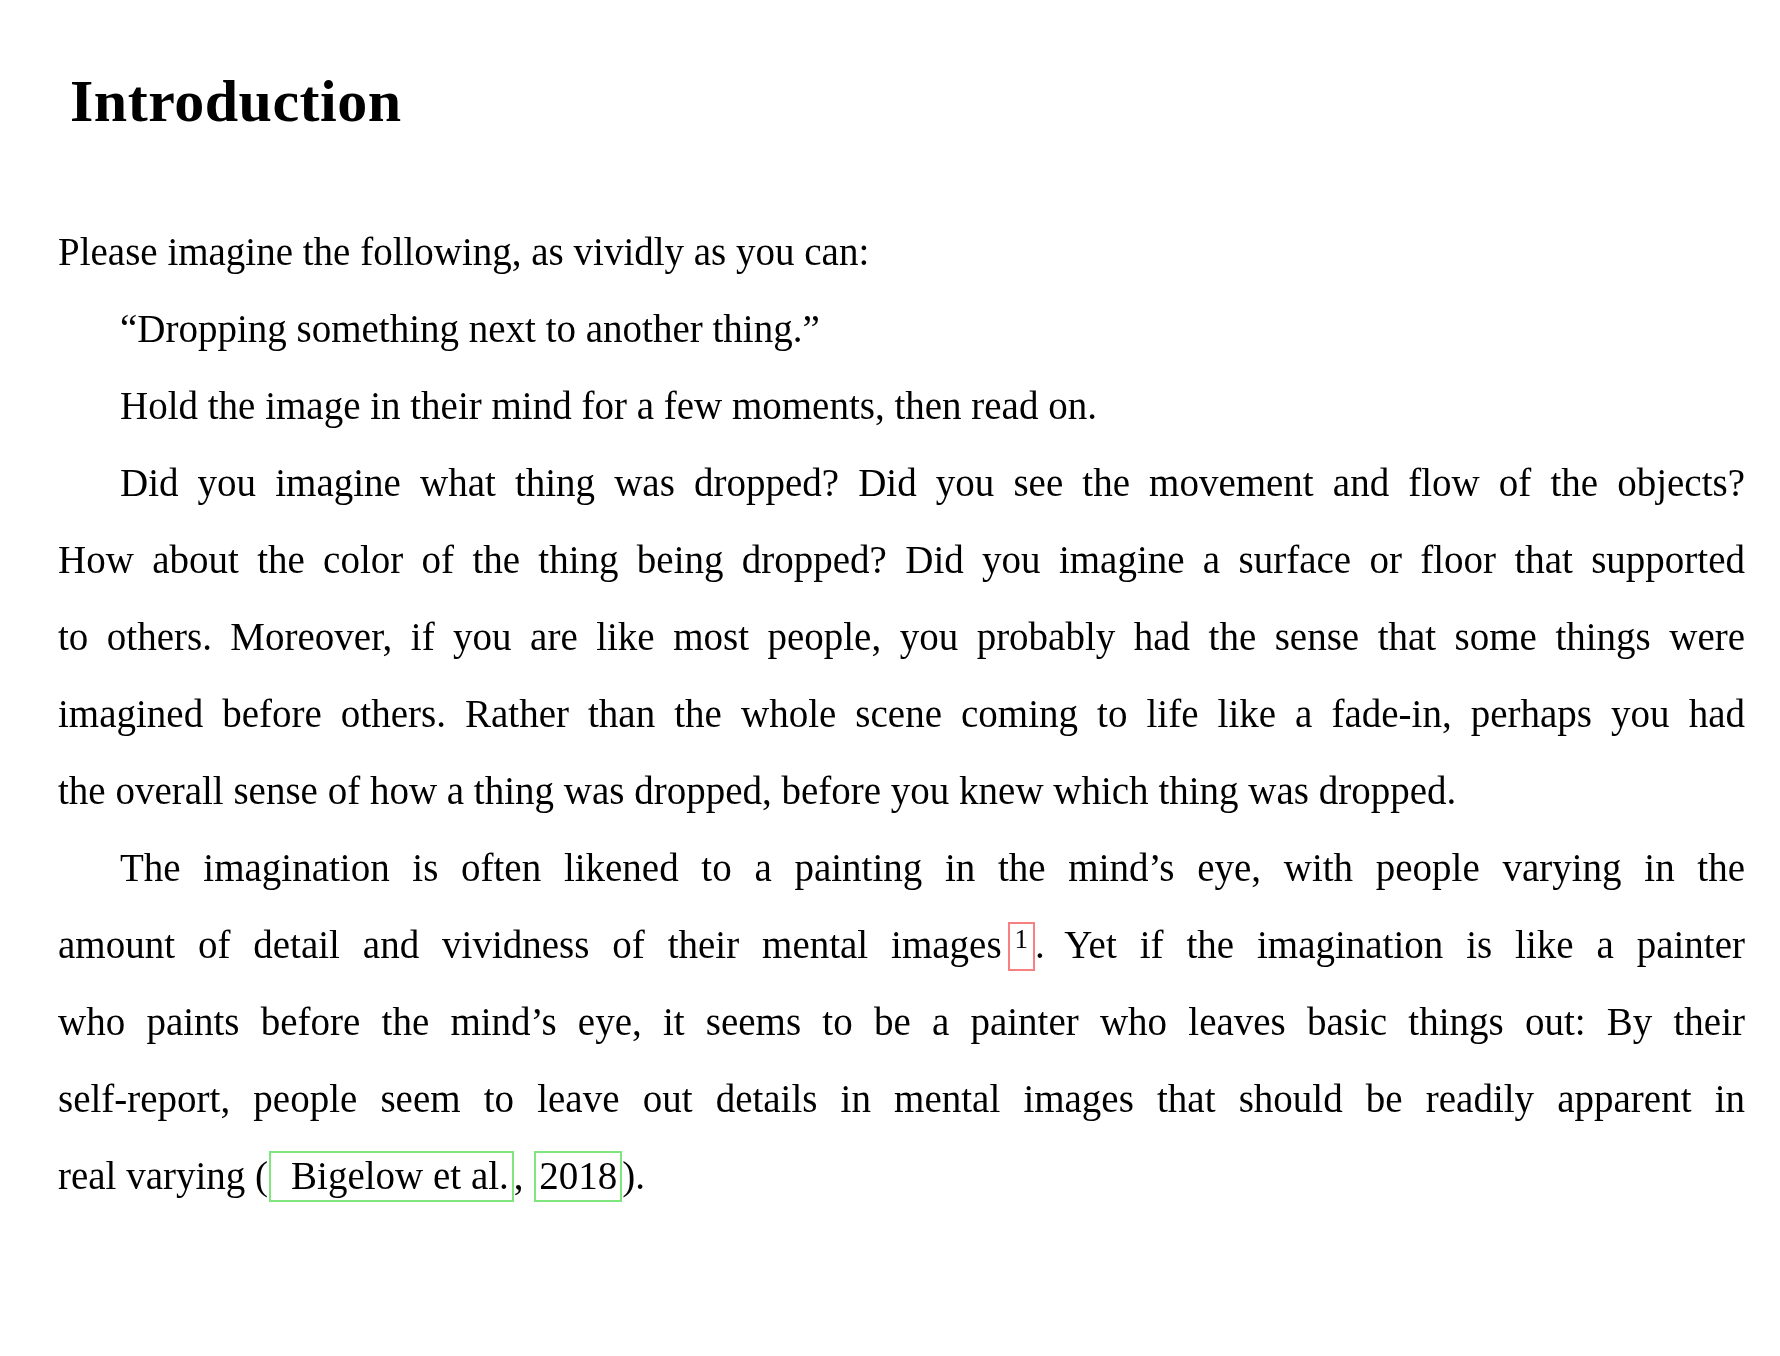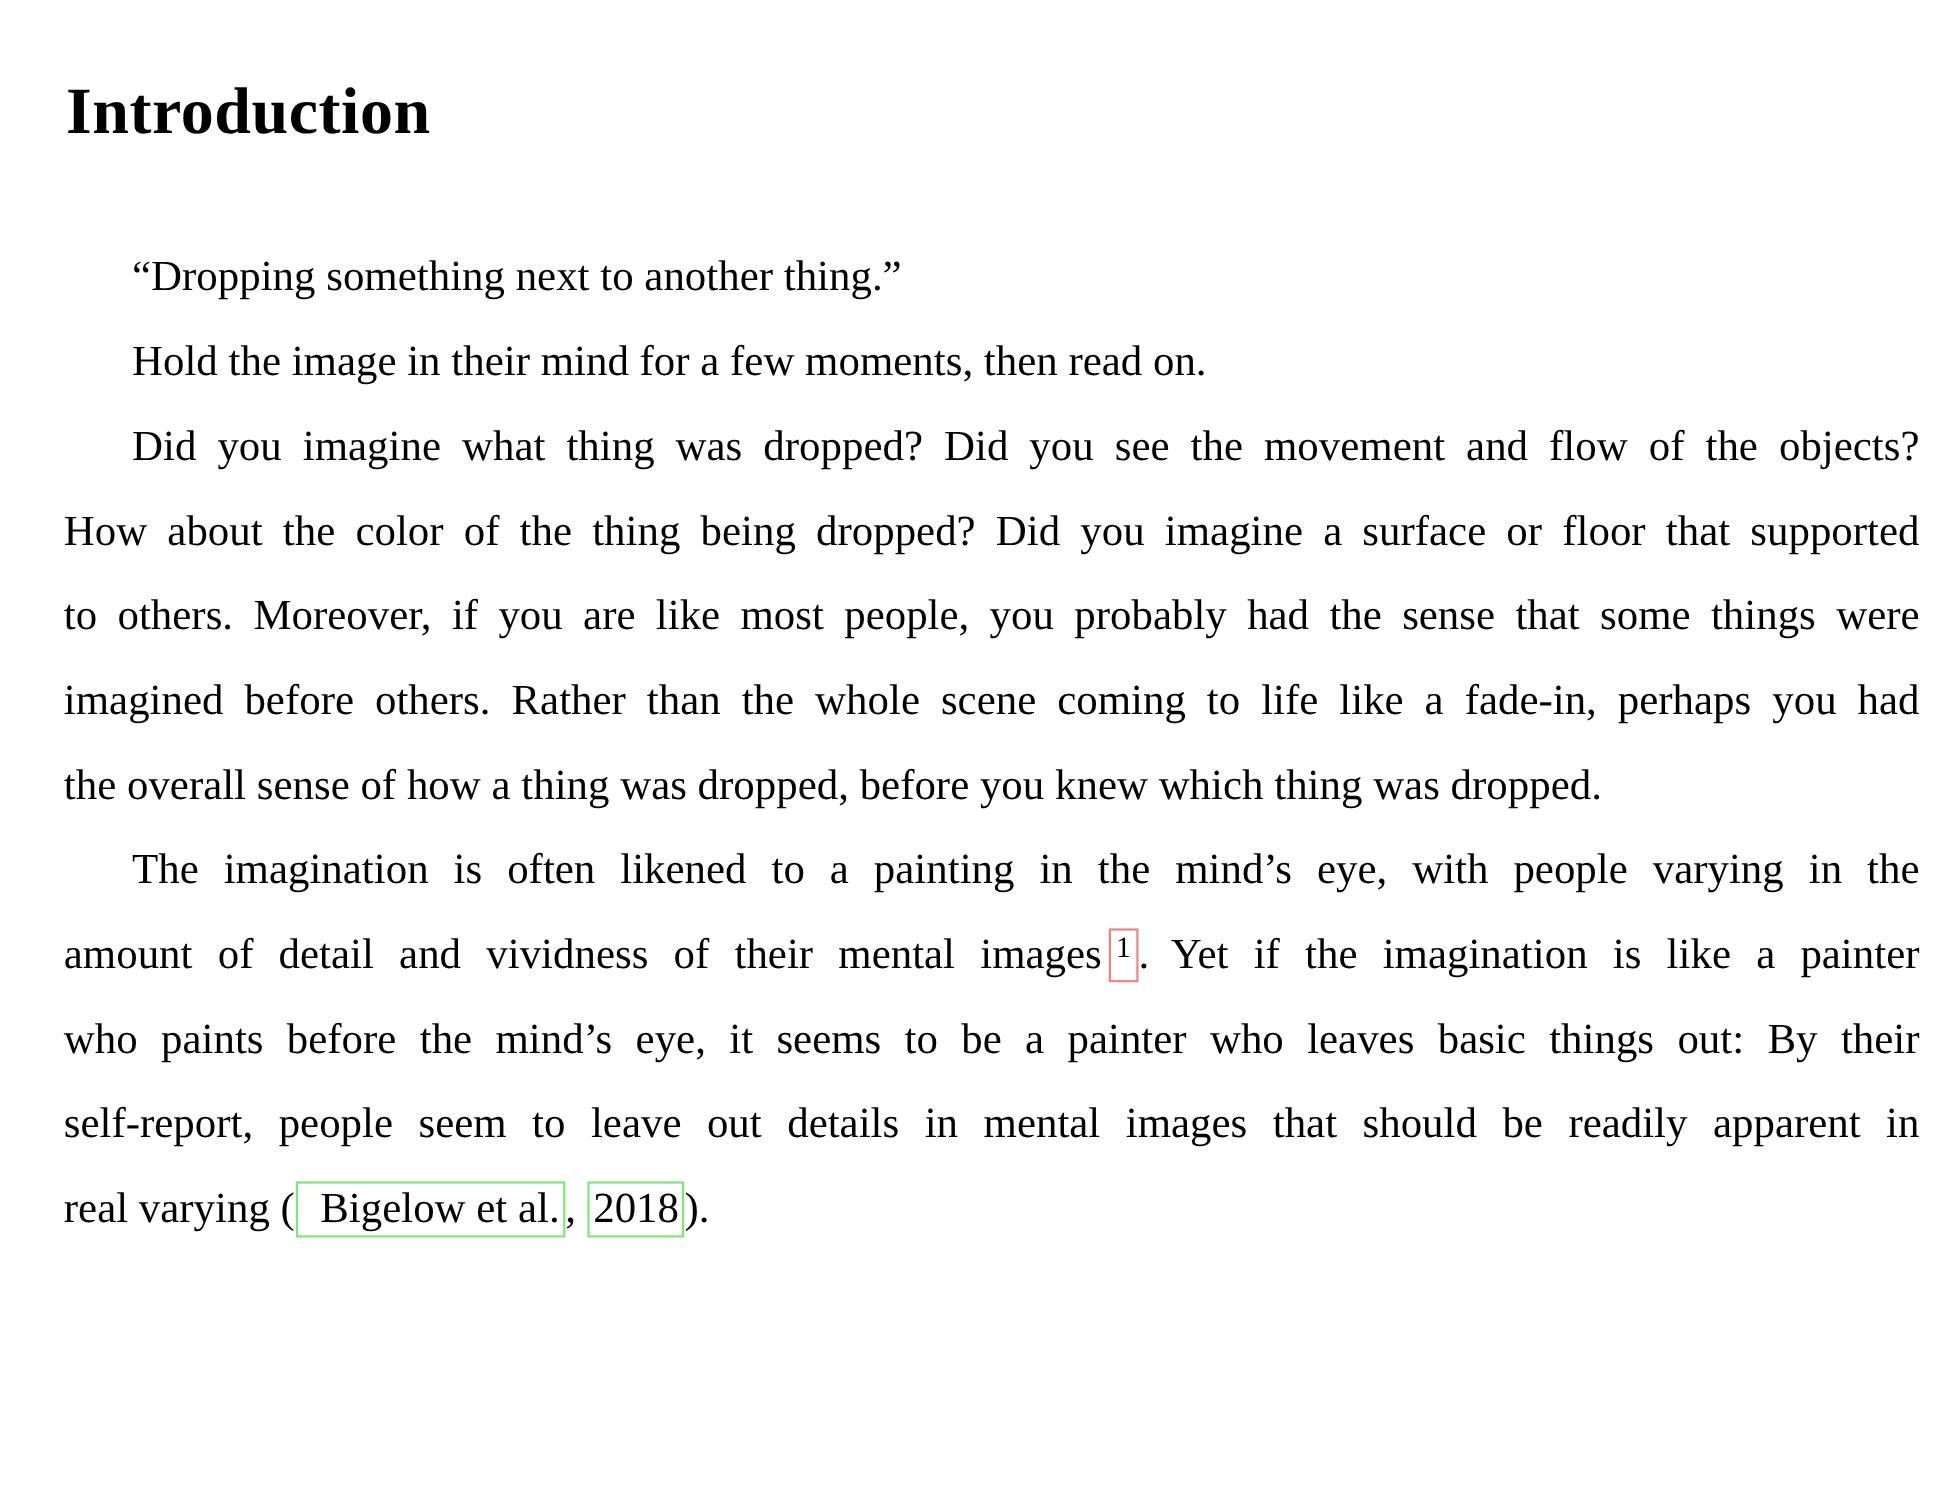--- a/index.html
+++ b/index.html
@@ -11,21 +11,21 @@
     font-family: "Liberation Serif", "DejaVu Serif", serif;
     overflow: hidden;
   }
   .page {
     padding: 55px 35px 0 58px;
   }
   .section-title {
     font-size: 60px;
     font-weight: bold;
     line-height: 72px;
-    margin: 10px 0 76px 2px;
+    margin: 10px 0 76px 12px;
     letter-spacing: 0.5px;
   }
   .content {
     font-size: 39px;
     line-height: 77px;
   }
   .line {
     text-align: justify;
     text-align-last: justify;
     white-space: normal;
@@ -64,20 +64,21 @@
 </style>
 </head>
 <body style="background: rgb(255, 255, 255); color: rgb(0, 0, 0);">
 
 <div class="page">
 
   <h1 class="section-title">Introduction</h1>
 
   <div class="content">
 
+    <div class="line left">Please imagine the following, as vividly as you can:</div>
 
     <div class="line left ind">“Dropping something next to another thing.”</div>
 
     <div class="line left ind">Hold the image in their mind for a few moments, then read on.</div>
 
     <div class="line ind">Did you imagine what thing was dropped? Did you see the movement and flow of the objects?</div>
     <div class="line">How about the color of the thing being dropped? Did you imagine a surface or floor that supported</div>
 
     <div class="line">to others. Moreover, if you are like most people, you probably had the sense that some things were</div>
     <div class="line">imagined before others. Rather than the whole scene coming to life like a fade-in, perhaps you had</div>

